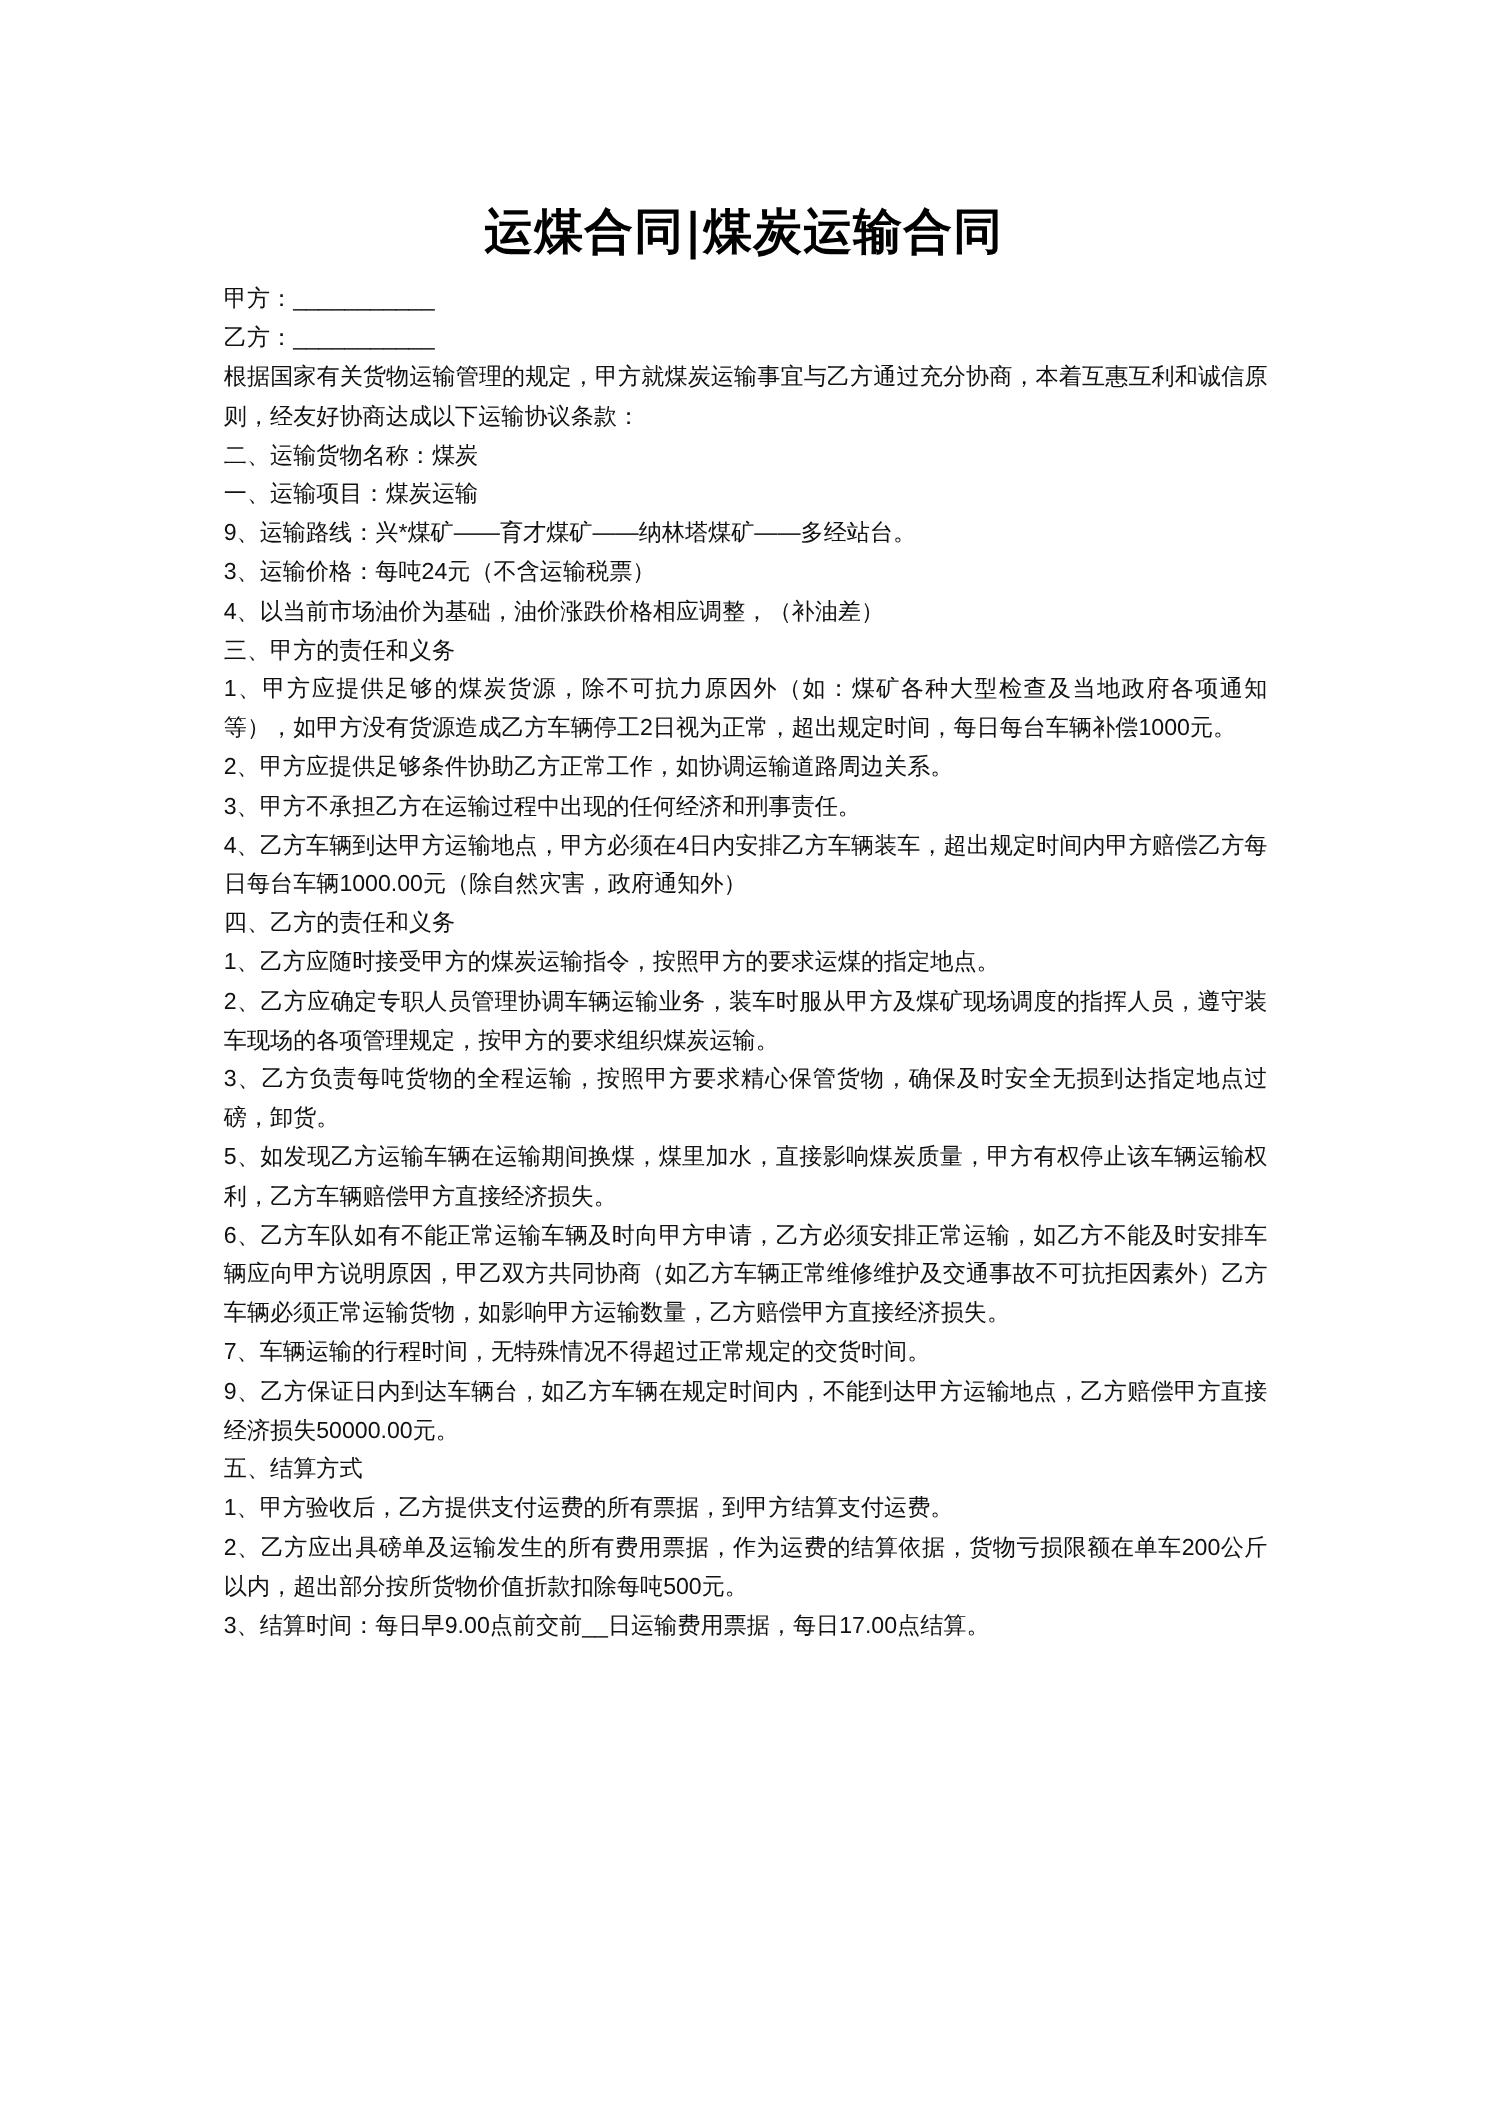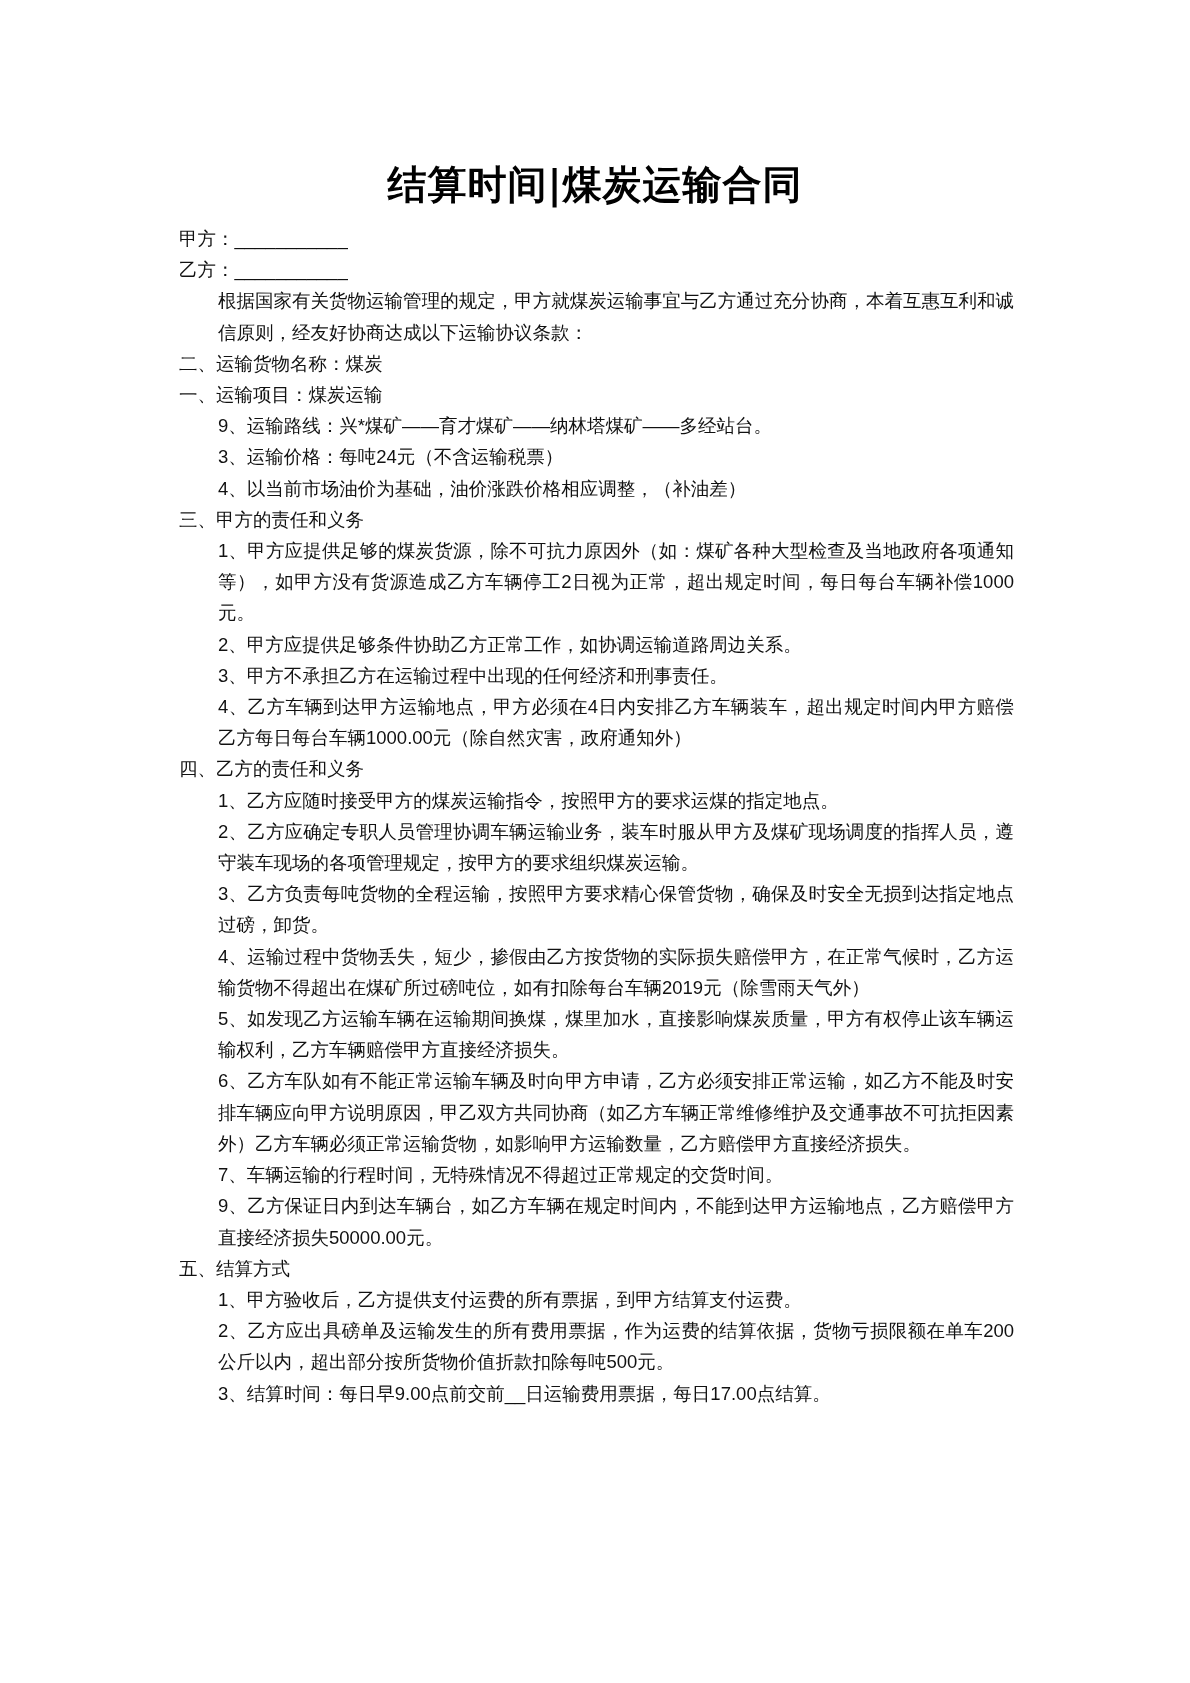--- a/index.html
+++ b/index.html
@@ -8,27 +8,27 @@
   .title {
     position:absolute; left:0; width:1190px; top:158px; text-align:center;
     font-family:"DejaVu Serif", serif; font-weight:bold; font-size:39px; color:#000;
     letter-spacing:1px;
   }
   .body {
     position:absolute; left:179px; top:223px; width:835px;
     font-family:Liberation Sans, sans-serif; font-size:18.5px; color:#111; line-height:31.2px;
   }
   .line { white-space:nowrap; }
-  .para { text-align:justify;margin-left:39px; }
+  .para { text-align:justify; }
 </style>
 </head>
 <body>
 
 <div class="page">
-  <div class="title">结算时间|煤炭运输合同</div>
+  <div class="title">运煤合同|煤炭运输合同</div>
 
   <div class="body">
     <div class="line"><span>甲方：</span><span>___________</span></div>
     <div class="line"><span>乙方：</span><span>___________</span></div>
     <div class="para">根据国家有关货物运输管理的规定，甲方就煤炭运输事宜与乙方通过充分协商，本着互惠互利和诚信原则，经友好协商达成以下运输协议条款：</div>
 
     <div class="line">二、运输货物名称：煤炭</div>
 
     <div class="line">一、运输项目：煤炭运输</div>
     <div class="para">9、运输路线：兴*煤矿——育才煤矿——纳林塔煤矿——多经站台。</div>
@@ -38,21 +38,20 @@
     <div class="line">三、甲方的责任和义务</div>
     <div class="para">1、甲方应提供足够的煤炭货源，除不可抗力原因外（如：煤矿各种大型检查及当地政府各项通知等），如甲方没有货源造成乙方车辆停工2日视为正常，超出规定时间，每日每台车辆补偿1000元。</div>
     <div class="para">2、甲方应提供足够条件协助乙方正常工作，如协调运输道路周边关系。</div>
     <div class="para">3、甲方不承担乙方在运输过程中出现的任何经济和刑事责任。</div>
     <div class="para">4、乙方车辆到达甲方运输地点，甲方必须在4日内安排乙方车辆装车，超出规定时间内甲方赔偿乙方每日每台车辆1000.00元（除自然灾害，政府通知外）</div>
 
     <div class="line">四、乙方的责任和义务</div>
     <div class="para">1、乙方应随时接受甲方的煤炭运输指令，按照甲方的要求运煤的指定地点。</div>
     <div class="para">2、乙方应确定专职人员管理协调车辆运输业务，装车时服从甲方及煤矿现场调度的指挥人员，遵守装车现场的各项管理规定，按甲方的要求组织煤炭运输。</div>
     <div class="para">3、乙方负责每吨货物的全程运输，按照甲方要求精心保管货物，确保及时安全无损到达指定地点过磅，卸货。</div>
-    <div class="para">4、运输过程中货物丢失，短少，掺假由乙方按货物的实际损失赔偿甲方，在正常气候时，乙方运输货物不得超出在煤矿所过磅吨位，如有扣除每台车辆2019元（除雪雨天气外）</div>
     <div class="para">5、如发现乙方运输车辆在运输期间换煤，煤里加水，直接影响煤炭质量，甲方有权停止该车辆运输权利，乙方车辆赔偿甲方直接经济损失。</div>
     <div class="para">6、乙方车队如有不能正常运输车辆及时向甲方申请，乙方必须安排正常运输，如乙方不能及时安排车辆应向甲方说明原因，甲乙双方共同协商（如乙方车辆正常维修维护及交通事故不可抗拒因素外）乙方车辆必须正常运输货物，如影响甲方运输数量，乙方赔偿甲方直接经济损失。</div>
     <div class="para">7、车辆运输的行程时间，无特殊情况不得超过正常规定的交货时间。</div>
     <div class="para">9、乙方保证日内到达车辆台，如乙方车辆在规定时间内，不能到达甲方运输地点，乙方赔偿甲方直接经济损失50000.00元。</div>
 
     <div class="line">五、结算方式</div>
     <div class="para">1、甲方验收后，乙方提供支付运费的所有票据，到甲方结算支付运费。</div>
     <div class="para">2、乙方应出具磅单及运输发生的所有费用票据，作为运费的结算依据，货物亏损限额在单车200公斤以内，超出部分按所货物价值折款扣除每吨500元。</div>
     <div class="para">3、结算时间：每日早9.00点前交前__日运输费用票据，每日17.00点结算。</div>
   </div>

